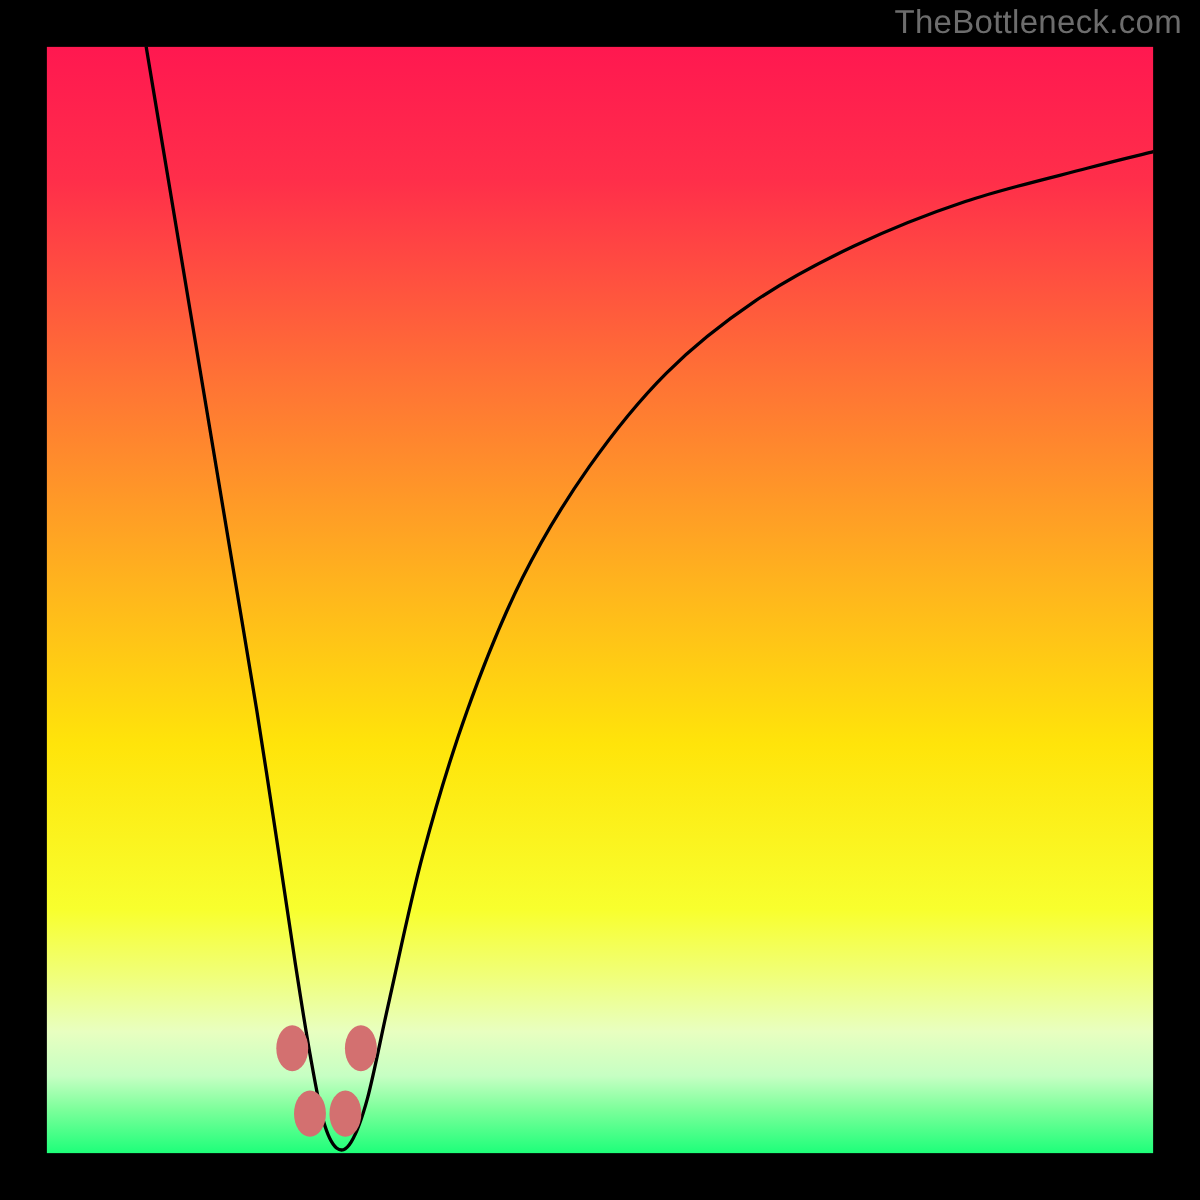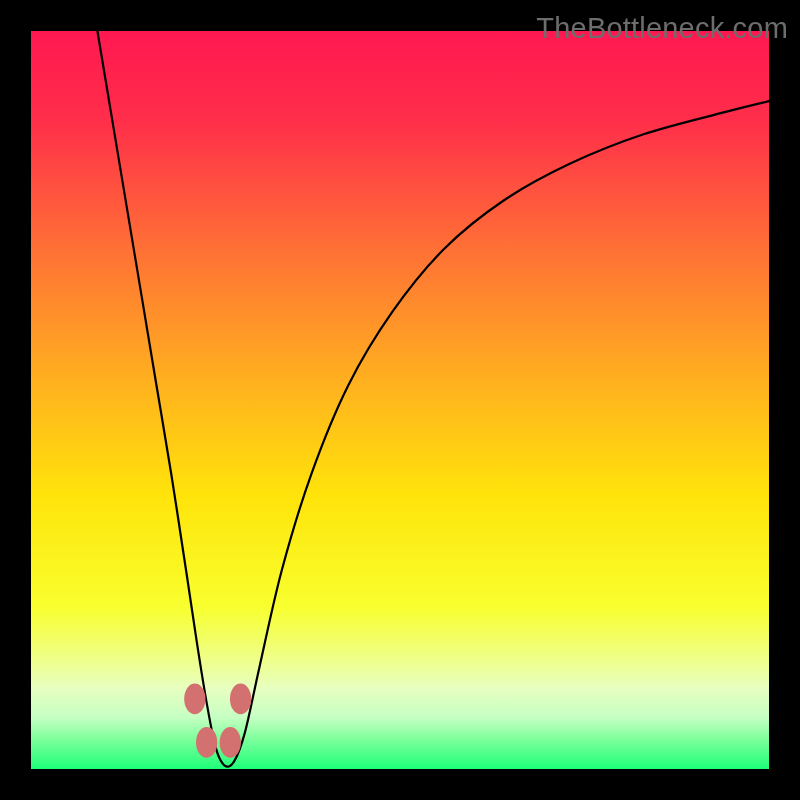--- a/index.html
+++ b/index.html
@@ -33,24 +33,24 @@
   }
   svg.curve {
     position: absolute;
     inset: 0;
     width: 100%;
     height: 100%;
     overflow: visible;
   }
   .watermark {
     position: absolute;
-    top: 12px;
+    top: 2px;
     right: 12px;
     color: #6d6d6d;
-    font-size: 29px;
+    font-size: 22px;
     letter-spacing: 0.2px;
     font-weight: 400;
     user-select: none;
   }
 </style>
 </head>
 <body>
 
 <div class="frame">
   <div class="plot-area">

